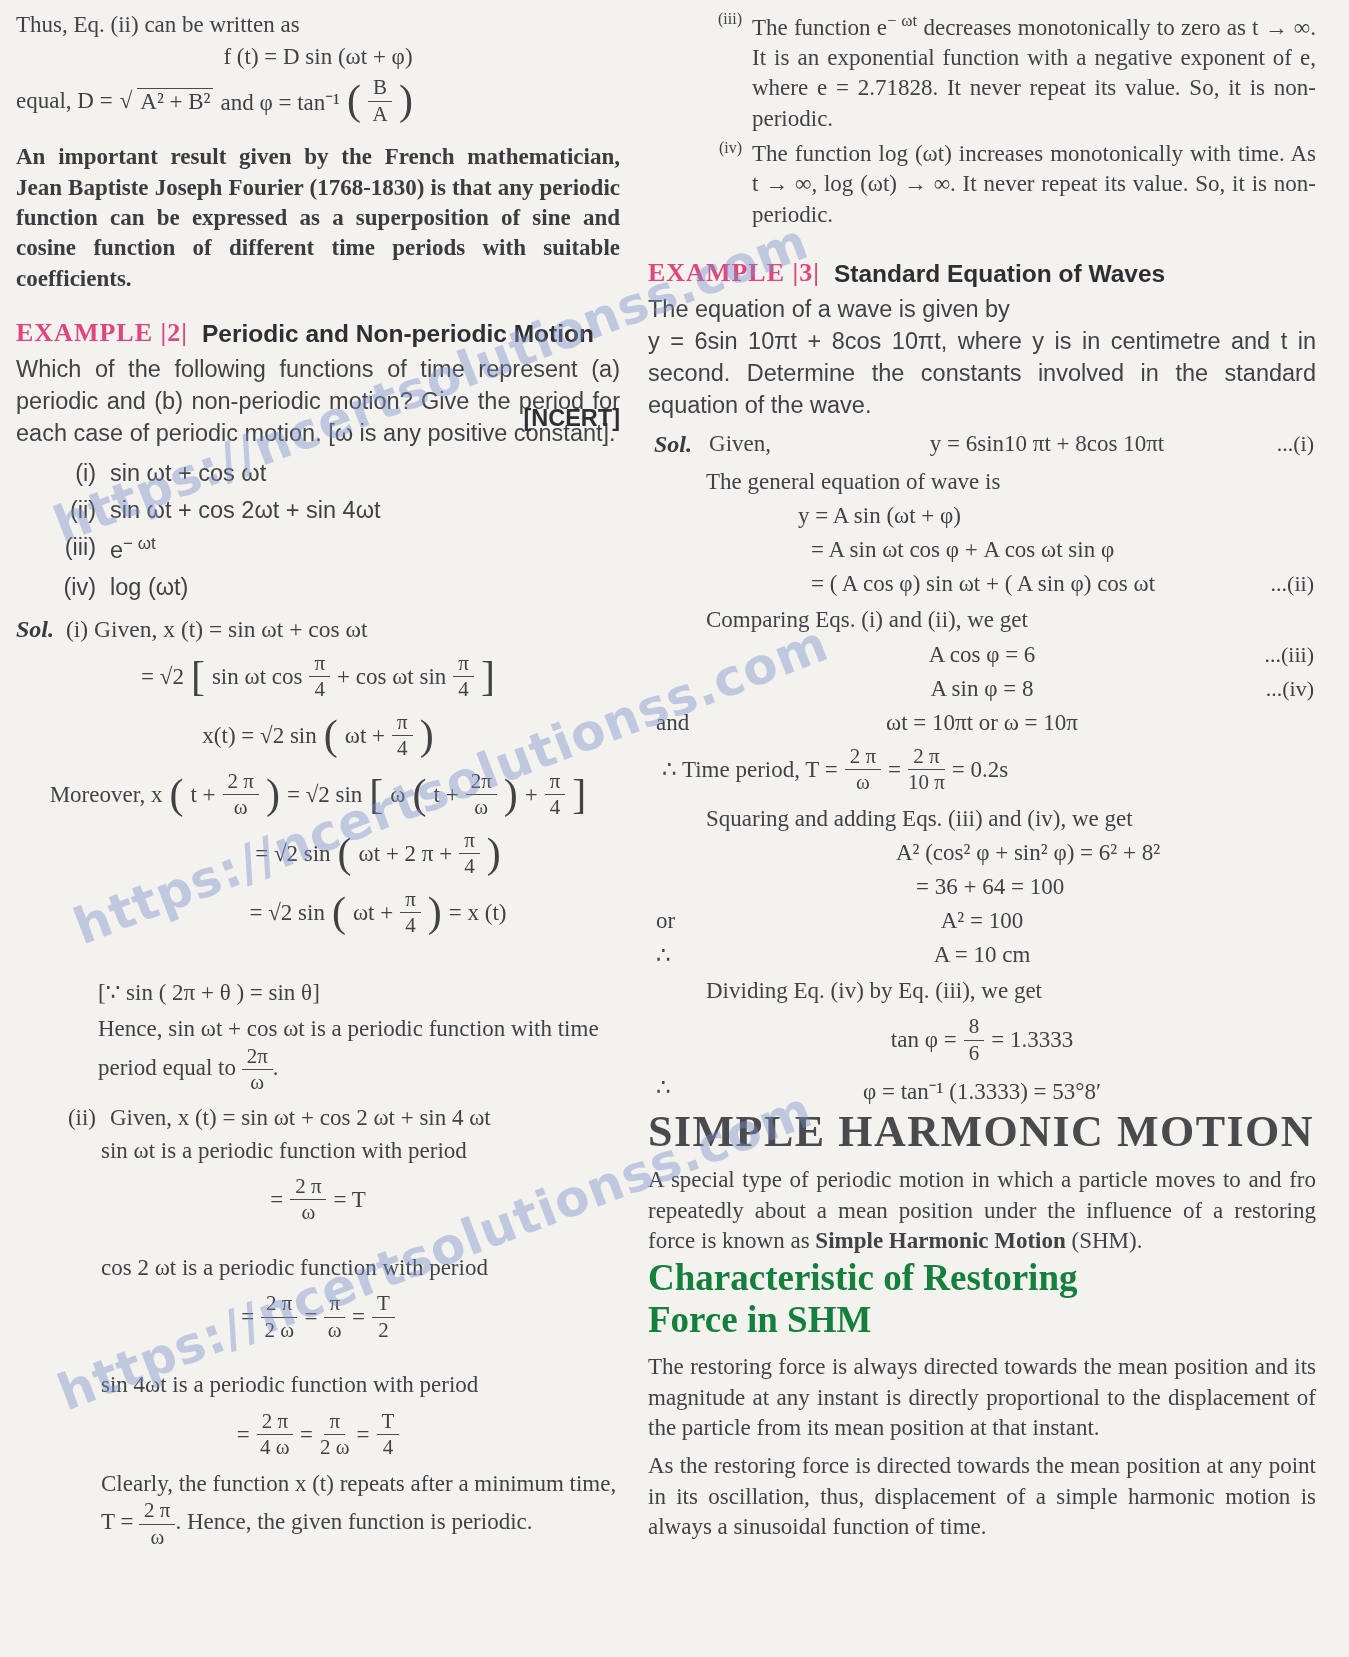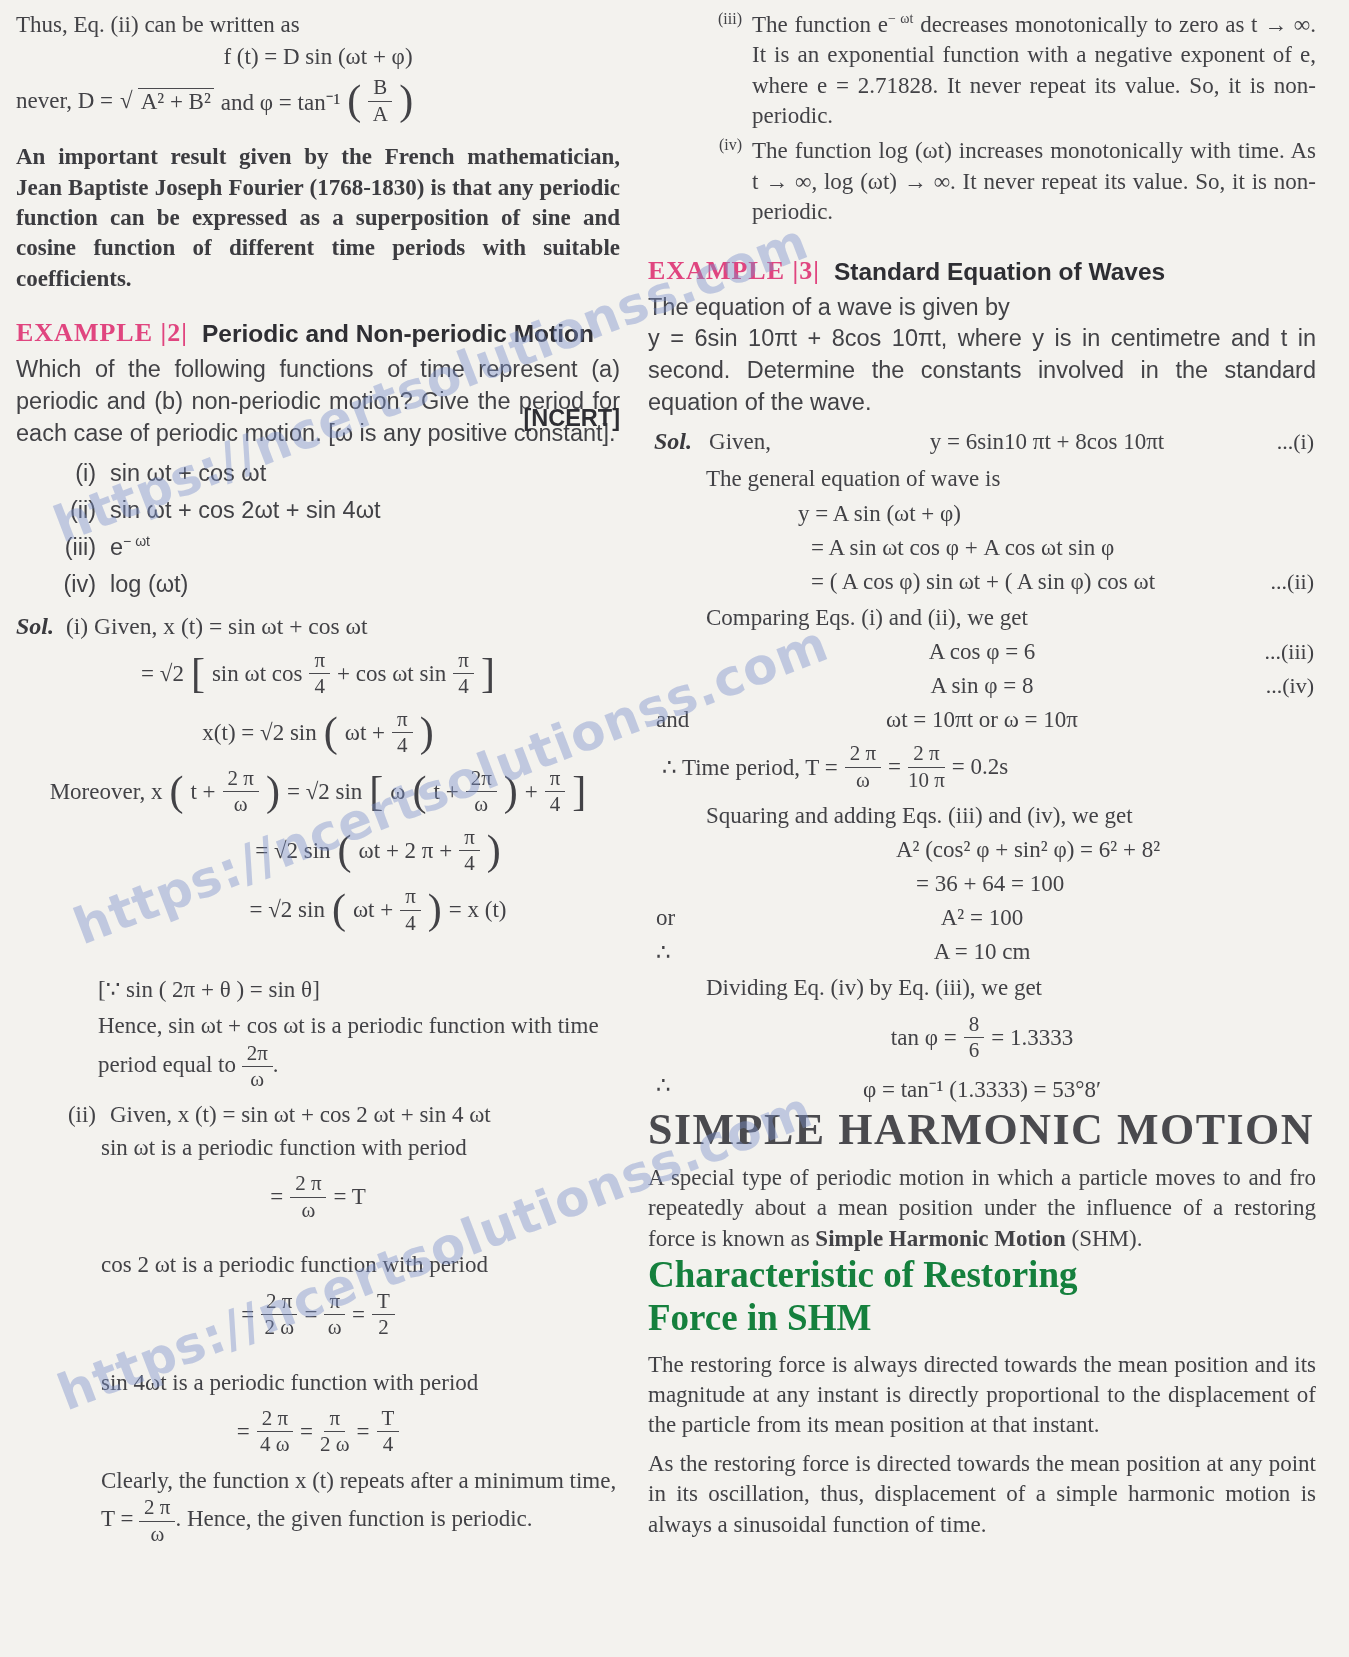--- a/index.html
+++ b/index.html
@@ -31,21 +31,21 @@
   .note{text-align:left;}
 
   .eq{display:flex;align-items:center;justify-content:center;gap:7px;
       font-size:23px;position:relative;flex-wrap:nowrap;}
   .eq-left{justify-content:flex-start;}
   .frac{display:inline-flex;flex-direction:column;align-items:center;
         font-size:21px;line-height:1.12;vertical-align:middle;}
   .frac .num{border-bottom:1.5px solid #4a4a4e;padding:0 5px 1px;}
   .frac .den{padding-top:1px;}
   .big{font-size:42px;font-weight:300;line-height:0.9;font-family:"Liberation Serif",serif;}
-  sup{font-size:14px;}
+  sup{font-size:17px;}
   .rad{border-top:1.6px solid #4a4a4e;padding:0 3px;}
   .sqrtsign{margin-right:-2px;}
 
   .ex-head{display:flex;align-items:flex-end;gap:14px;}
   .ex-label{color:#e0457f;font-weight:700;font-size:26px;letter-spacing:1px;}
   .ex-title{font-family:"Liberation Sans",sans-serif;font-weight:700;font-size:24.5px;color:#2e2e33;}
 
   .q-wrap{position:relative;}
   .ncert{position:absolute;right:0;bottom:15px;font-weight:700;color:#2e2e33;}
 
@@ -84,21 +84,21 @@
 
   <div class="col col-left">
 
     <p class="p">Thus, Eq. (ii) can be written as</p>
 
     <div class="eq mt4">
       <span>f (t) = D sin (ωt + φ)</span>
     </div>
 
     <div class="eq eq-left mt6">
-      <span>never,  D =</span>
+      <span>equal,  D =</span>
       <span class="sqrtsign">√</span>
         <span class="rad">A² + B²</span>
       <span>and φ = tan⁻¹</span>
       <span class="big">(</span>
       <span class="frac">
           <span class="num">B</span>
           <span class="den">A</span>
         </span>
       <span class="big">)</span>
     </div>

